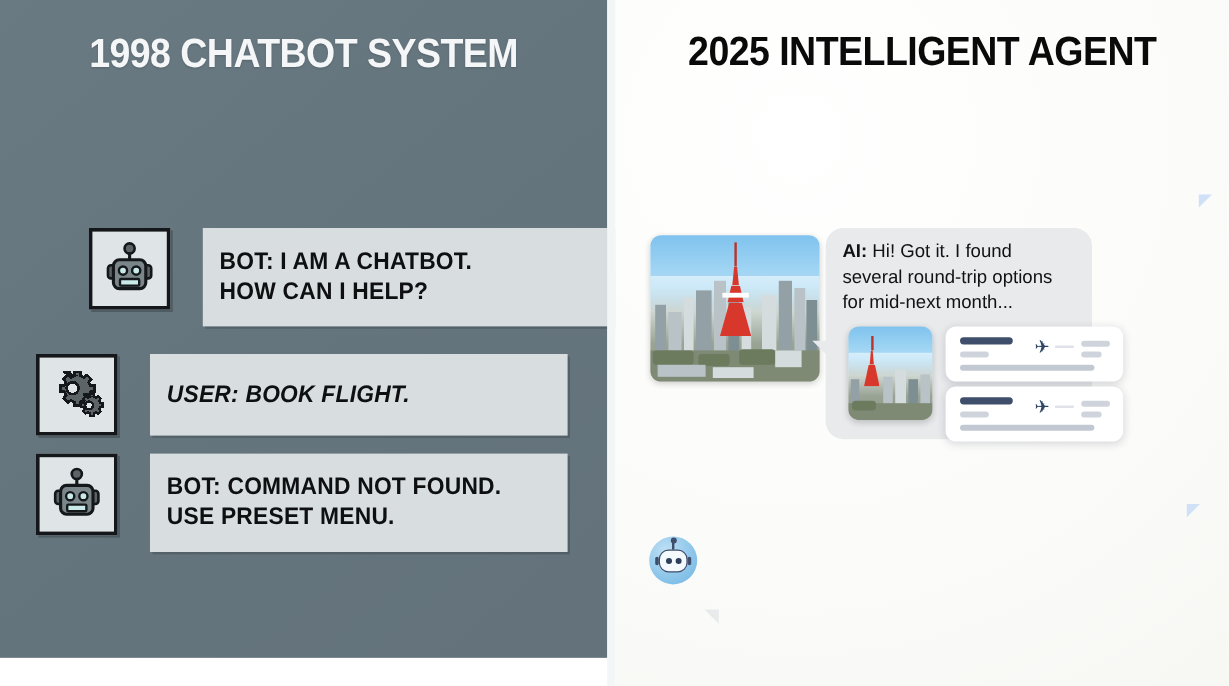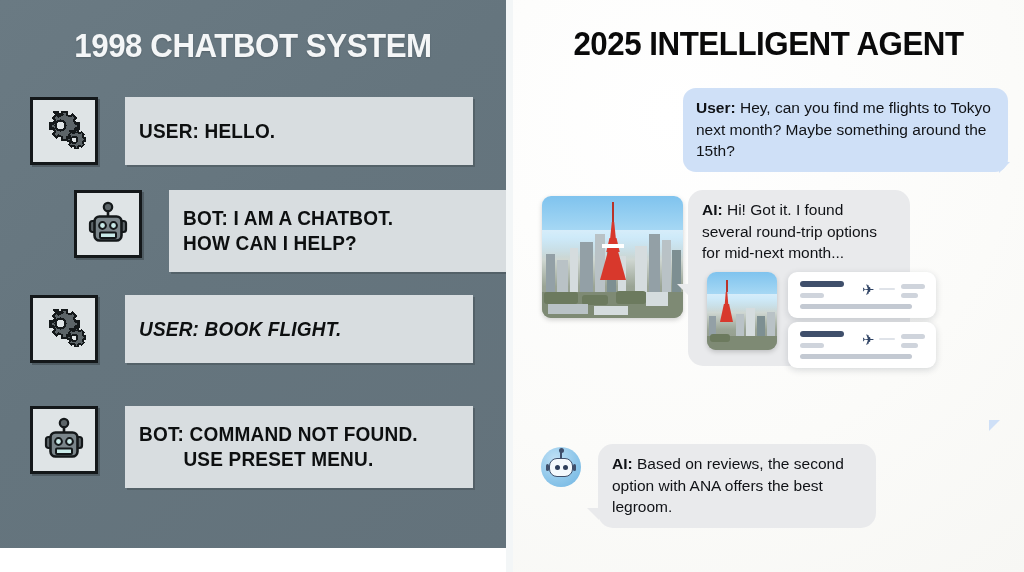--- a/index.html
+++ b/index.html
@@ -145,37 +145,20 @@
 </style>
 </head>
 <body>
 
 <div id="stage">
 
   <div class="left-panel">
 
     <div class="left-title">1998 CHATBOT SYSTEM</div>
 
-    <div class="row" style="top:97px;">
-      <div class="icon-box">
-        <svg width="50" height="50" viewBox="0 0 50 50" shape-rendering="crispEdges">
-          <g fill="#5c6468" stroke="#14181a" stroke-width="2.2">
-            <path d="M14 6 h5 v3 h4 v-3 h5 v3 l3 1.5 2.5-2 3.5 3.5 -2 2.5 1.5 3 h3 v5 h-3 l-1.5 3 2 2.5 -3.5 3.5 -2.5-2 -3 1.5 v3 h-5 v-3 l-3-1.5 -2.5 2 -3.5-3.5 2-2.5 -1.5-3 h-3 v-5 h3 l1.5-3 -2-2.5 3.5-3.5 2.5 2 3-1.5 z"></path>
-          </g>
-          <circle cx="21.5" cy="19.5" r="5" fill="#dfe4e6" stroke="#14181a" stroke-width="2.2"></circle>
-          <g fill="#5c6468" stroke="#14181a" stroke-width="2">
-            <path d="M33 27 h3.5 v2.2 h2.8 v-2.2 h3.5 v2.2 l2 1 1.8-1.4 2.4 2.4 -1.4 1.8 1 2 h2.2 v3.5 h-2.2 l-1 2 1.4 1.8 -2.4 2.4 -1.8-1.4 -2 1 v2.2 h-3.5 v-2.2 l-2-1 -1.8 1.4 -2.4-2.4 1.4-1.8 -1-2 h-2.2 v-3.5 h2.2 l1-2 -1.4-1.8 2.4-2.4 1.8 1.4 2-1 z" transform="translate(-4,-4) scale(0.92) translate(4,4)"></path>
-          </g>
-          <circle cx="35.2" cy="33.8" r="3.2" fill="#dfe4e6" stroke="#14181a" stroke-width="2"></circle>
-        </svg>
-      </div>
-      <div class="msg-box" style="height:68px;">
-        <div class="msg-text">USER:  HELLO.</div>
-      </div>
-    </div>
 
     <div class="row" style="top:190px;padding-left:44px;">
       <div class="icon-box">
         <svg width="50" height="50" viewBox="0 0 50 50">
           <circle cx="25" cy="8" r="4.2" fill="#5c6468" stroke="#14181a" stroke-width="2.2"></circle>
           <line x1="25" y1="12" x2="25" y2="18" stroke="#14181a" stroke-width="2.6"></line>
           <rect x="7" y="22" width="6" height="11" rx="2.5" fill="#5c6468" stroke="#14181a" stroke-width="2.2"></rect>
           <rect x="37" y="22" width="6" height="11" rx="2.5" fill="#5c6468" stroke="#14181a" stroke-width="2.2"></rect>
           <rect x="11.5" y="17.5" width="27" height="24" rx="5" fill="#7b868b" stroke="#14181a" stroke-width="2.6"></rect>
           <circle cx="19.5" cy="26.5" r="3.4" fill="#c9eae8" stroke="#14181a" stroke-width="2"></circle>
@@ -200,21 +183,21 @@
             <path d="M33 27 h3.5 v2.2 h2.8 v-2.2 h3.5 v2.2 l2 1 1.8-1.4 2.4 2.4 -1.4 1.8 1 2 h2.2 v3.5 h-2.2 l-1 2 1.4 1.8 -2.4 2.4 -1.8-1.4 -2 1 v2.2 h-3.5 v-2.2 l-2-1 -1.8 1.4 -2.4-2.4 1.4-1.8 -1-2 h-2.2 v-3.5 h2.2 l1-2 -1.4-1.8 2.4-2.4 1.8 1.4 2-1 z" transform="translate(-4,-4) scale(0.92) translate(4,4)"></path>
           </g>
           <circle cx="35.2" cy="33.8" r="3.2" fill="#dfe4e6" stroke="#14181a" stroke-width="2"></circle>
         </svg>
       </div>
       <div class="msg-box" style="height:68px;font-style:italic;">
         <div class="msg-text">USER: BOOK FLIGHT.</div>
       </div>
     </div>
 
-    <div class="row" style="top:406px;text-align:center;">
+    <div class="row" style="top:378px;">
       <div class="icon-box">
         <svg width="50" height="50" viewBox="0 0 50 50">
           <circle cx="25" cy="8" r="4.2" fill="#5c6468" stroke="#14181a" stroke-width="2.2"></circle>
           <line x1="25" y1="12" x2="25" y2="18" stroke="#14181a" stroke-width="2.6"></line>
           <rect x="7" y="22" width="6" height="11" rx="2.5" fill="#5c6468" stroke="#14181a" stroke-width="2.2"></rect>
           <rect x="37" y="22" width="6" height="11" rx="2.5" fill="#5c6468" stroke="#14181a" stroke-width="2.2"></rect>
           <rect x="11.5" y="17.5" width="27" height="24" rx="5" fill="#7b868b" stroke="#14181a" stroke-width="2.6"></rect>
           <circle cx="19.5" cy="26.5" r="3.4" fill="#c9eae8" stroke="#14181a" stroke-width="2"></circle>
           <circle cx="30.5" cy="26.5" r="3.4" fill="#c9eae8" stroke="#14181a" stroke-width="2"></circle>
           <rect x="17" y="33.5" width="16" height="5.5" rx="1" fill="#c9eae8" stroke="#14181a" stroke-width="2"></rect>
@@ -226,23 +209,20 @@
       </div>
     </div>
   </div>
 
   <div class="divider"></div>
 
   <div class="right-panel">
 
     <div class="right-title">2025 INTELLIGENT AGENT</div>
 
-    <div class="bubble bubble-user" style="left:170px;top:88px;width:325px;">
-      <b>User:</b><span> Hey, can you find me flights to Tokyo next month? Maybe something around the 15th?</span>
-    </div>
     <div class="tail-user" style="left:486px;top:162px;"></div>
 
     <div class="tokyo" style="position:absolute;left:29px;top:196px;width:141px;height:122px;">
       <div class="sky-haze"></div>
       <div class="bldg d" style="left:4px;top:58px;width:9px;height:40px;"></div>
       <div class="bldg" style="left:15px;top:64px;width:11px;height:34px;"></div>
       <div class="bldg l" style="left:28px;top:52px;width:8px;height:46px;"></div>
       <div class="bldg d" style="left:38px;top:46px;width:13px;height:52px;"></div>
       <div class="bldg" style="left:53px;top:38px;width:10px;height:60px;"></div>
       <div class="bldg g" style="left:65px;top:56px;width:9px;height:42px;"></div>
@@ -312,19 +292,16 @@
       <div class="ai-head">
         <div class="ai-ant"></div>
         <div class="ai-ant-dot"></div>
         <div class="ai-ear" style="left:-4px;"></div>
         <div class="ai-ear" style="right:-4px;"></div>
         <div class="ai-eye"></div>
         <div class="ai-eye"></div>
       </div>
     </div>
 
-    <div class="bubble bubble-ai" style="left:85px;top:444px;width:278px;">
-      <b>AI:</b><span> Based on reviews, the second option with ANA offers the best legroom.</span>
-    </div>
     <div class="tail-ai" style="left:74px;top:508px;"></div>
 
   </div>
 </div>
 
 </body></html>

